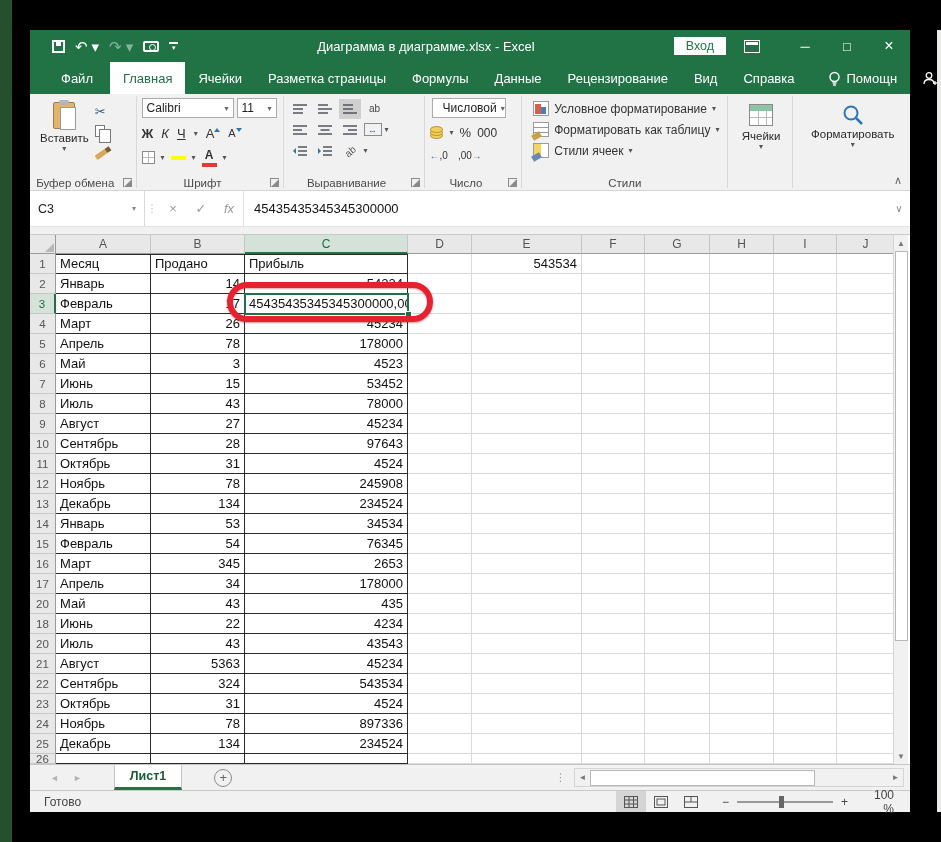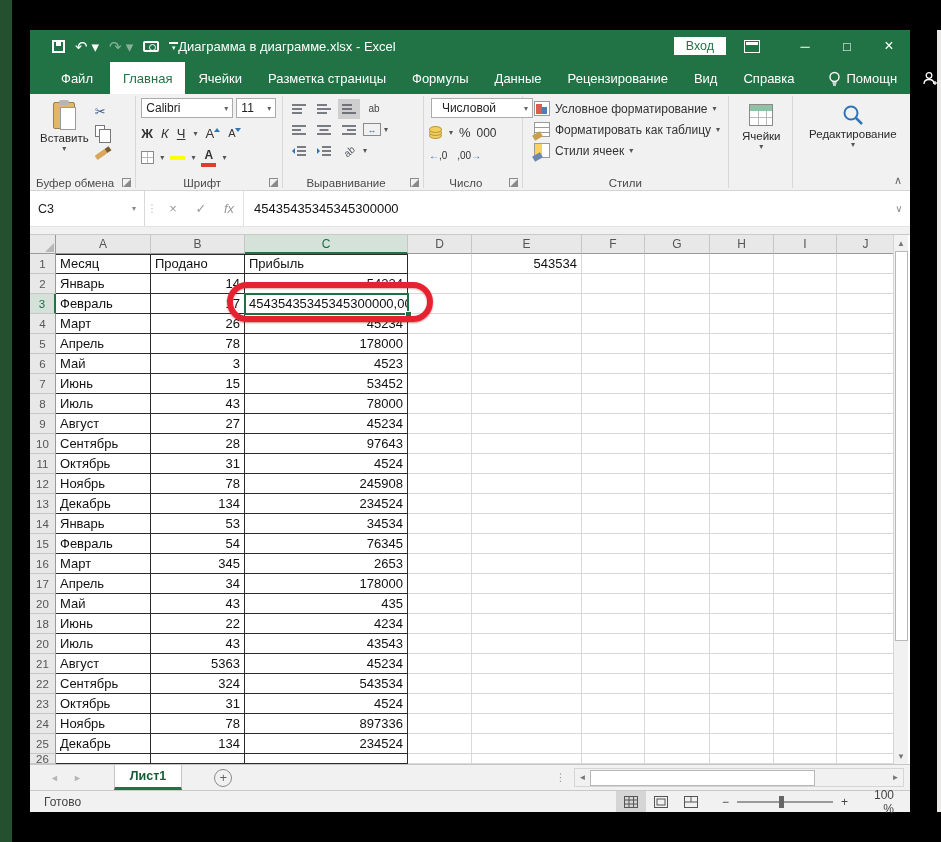--- a/index.html
+++ b/index.html
@@ -18,21 +18,21 @@
   .qat .g { font-size:15px; line-height:1; color:#fff; }
   .dim { opacity:.45; }
   .mini-arrow { font-size:8px; margin-left:-6px; }
   .save-ico { width:13px; height:13px; border:2px solid #fff; position:relative; }
   .save-ico:before { content:""; position:absolute; left:2px; top:0; width:5px; height:4px; background:#fff; }
   .cam-ico { width:16px; height:11px; border:2px solid #fff; border-radius:2px; position:relative; }
   .cam-ico:before { content:""; position:absolute; left:4px; top:1px; width:5px; height:5px; border:1.5px solid #fff; border-radius:50%; }
   .qat-custom { display:flex; flex-direction:column; align-items:center; }
   .qat-custom .bar { width:9px; height:2px; background:#fff; margin-bottom:1px; }
   .qat-custom .ar { font-size:7px; line-height:5px; }
-  .title-text { flex:1; font-size:13px; color:#fff; white-space:nowrap; }
+  .title-text { flex:1; text-align:center; font-size:13px; color:#fff; white-space:nowrap; }
   .signin-btn { background:#fff; color:#217346; font-size:12.5px; padding:2px 12px; margin-right:18px; cursor:default; }
   .win-ctrl { display:flex; align-items:center; gap:0; }
   .win-ctrl > div { width:42px; text-align:center; font-size:13px; }
   .ribbon-opts { width:16px; height:13px; border:1.5px solid #fff; position:relative; margin-right:24px; }
   .ribbon-opts:before { content:""; position:absolute; left:1px; top:1px; right:1px; height:3px; background:#fff; }
 
   
   .tabrow { position:absolute; left:0; top:32px; width:100%; height:32px; background:#217346;
     display:flex; align-items:stretch; color:#fff; }
   #tab-strip { display:flex; align-items:stretch; width:100%; padding-left:14px; }
@@ -408,21 +408,21 @@
           </div>
         <span class="dropcaret">▾</span>
       </div>
       <div class="glabel">Выравнивание</div>
       <div class="launcher"></div>
     </div>
 
     <div class="rsep"></div>
 
     <div class="rgroup" style="width:96px;">
-      <div class="combo" style="width:102px; margin-left:2px;padding-left:10px;">
+      <div class="combo" style="width:74px; margin-left:2px;padding-left:10px;">
         <span>Числовой</span>
         <span class="carr">▾</span>
       </div>
       <div class="alrow" style="margin-top:4px; gap:6px;">
         <span class="coin">
             <i style="top:6px;"></i>
             <i style="top:3px;"></i>
             <i style="top:0;"></i>
           </span>
         <span class="dropcaret">▾</span>
@@ -475,21 +475,21 @@
     </div>
 
     <div class="rsep"></div>
 
     <div class="rgroup" style="width:118px;">
       <div class="bigbtn" style="padding-top:6px;">
         <svg width="24" height="24">
             <circle cx="10" cy="9" r="6.5" fill="none" stroke="#2e75b6" stroke-width="2"></circle>
             <line x1="15" y1="14" x2="21" y2="20" stroke="#2e75b6" stroke-width="2.5"></line>
           </svg>
-        <span>Редактирование</span>
+        <span>Форматировать</span>
         <span class="dropcaret">▾</span>
       </div>
     </div>
 
     <div class="collapse-chev">∧</div>
   </div>
 
   <div class="fbar">
     <div class="namebox">
       <span>C3</span>

